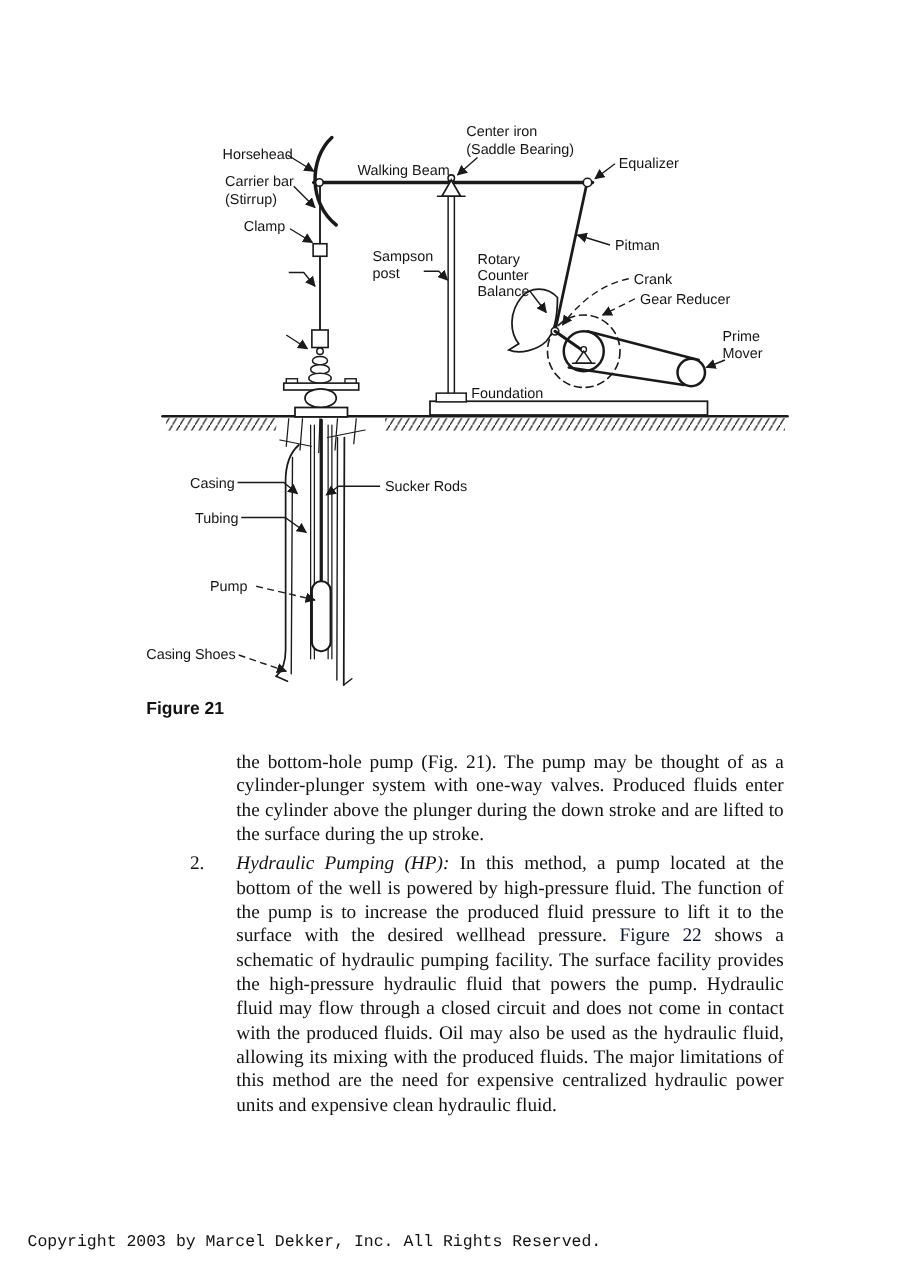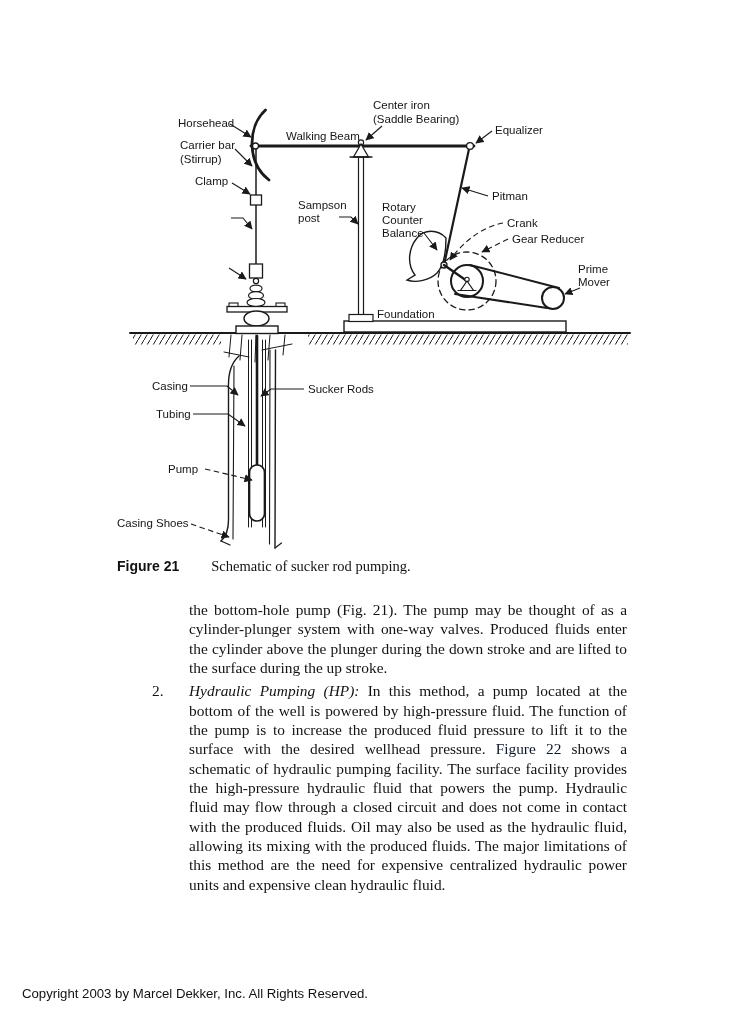--- a/index.html
+++ b/index.html
@@ -8,33 +8,33 @@
 
   
   .figure-svg{position:absolute;left:0;top:0;}
   .figure-svg text{font-family:"Liberation Sans",sans-serif;font-size:11.5px;fill:#151515;}
   .ln{stroke:#1a1a1a;fill:none;stroke-linecap:round;}
   .wf{stroke:#1a1a1a;fill:#ffffff;}
   .ld{stroke:#1a1a1a;fill:none;stroke-width:1.1;}
   .ldd{stroke:#1a1a1a;fill:none;stroke-width:1.1;stroke-dasharray:5.5 3.5;}
 
   
-  .caption{position:absolute;left:117px;top:558px;display:flex;align-items:baseline;gap:32px;white-space:nowrap;}
+  .caption{position:absolute;left:117px;top:558px;display:flex;align-items:baseline;gap:10px;white-space:nowrap;}
   .cap-label{font-family:"Liberation Sans",sans-serif;font-weight:bold;font-size:14px;}
   .cap-text{font-size:14.5px;}
 
   
   .bodytext{position:absolute;left:185px;top:596px;width:446px;font-size:15.4px;line-height:19.35px;text-align:justify;}
   .bodytext p{margin:4px;}
   .list-item{position:relative;margin-top:4px;}
   .list-item .num{position:absolute;left:-33px;top:0;}
   .figlink{color:#0f172a;text-decoration:none;}
 
   
-  .footer{position:absolute;left:22px;top:986px;font-family:Liberation Sans, sans-serif;font-size:13.2px;}
+  .footer{position:absolute;left:22px;top:986px;font-family:Liberation Mono, monospace;font-size:13.2px;}
 </style>
 </head>
 <body>
 
 <div class="page">
 
   <svg class="figure-svg" width="735" height="560" viewBox="0 0 735 560">
     <defs>
       <marker id="arrowhead" viewBox="0 0 9 9" refX="8.2" refY="4.5" markerWidth="7.5" markerHeight="7.5" orient="auto">
         <path d="M0,0 L9,4.5 L0,9 Z" fill="#1a1a1a"></path>
@@ -173,21 +173,20 @@
       <text x="152" y="390">Casing</text>
       <text x="308" y="393">Sucker Rods</text>
       <text x="156" y="418">Tubing</text>
       <text x="168" y="473">Pump</text>
       <text x="117" y="527">Casing Shoes</text>
     </g>
   </svg>
 
   <div class="caption">
     <span class="cap-label">Figure 21</span>
-    <span class="cap-text">Schematic of sucker rod pumping.</span>
   </div>
 
   <div class="bodytext">
     <p class="para">the bottom-hole pump (Fig. 21). The pump may be thought of as a cylinder-plunger system with one-way valves. Produced fluids enter the cylinder above the plunger during the down stroke and are lifted to the surface during the up stroke.</p>
     <div class="list-item">
       <span class="num">2.</span>
       <p class="para"><i>Hydraulic Pumping (HP):</i><span> In this method, a pump located at the bottom of the well is powered by high-pressure fluid. The function of the pump is to increase the produced fluid pressure to lift it to the surface with the desired wellhead pressure. </span><a class="figlink" href="#">Figure 22</a><span> shows a schematic of hydraulic pumping facility. The surface facility provides the high-pressure hydraulic fluid that powers the pump. Hydraulic fluid may flow through a closed circuit and does not come in contact with the produced fluids. Oil may also be used as the hydraulic fluid, allowing its mixing with the produced fluids. The major limitations of this method are the need for expensive centralized hydraulic power units and expensive clean hydraulic fluid.</span></p>
     </div>
   </div>
 

